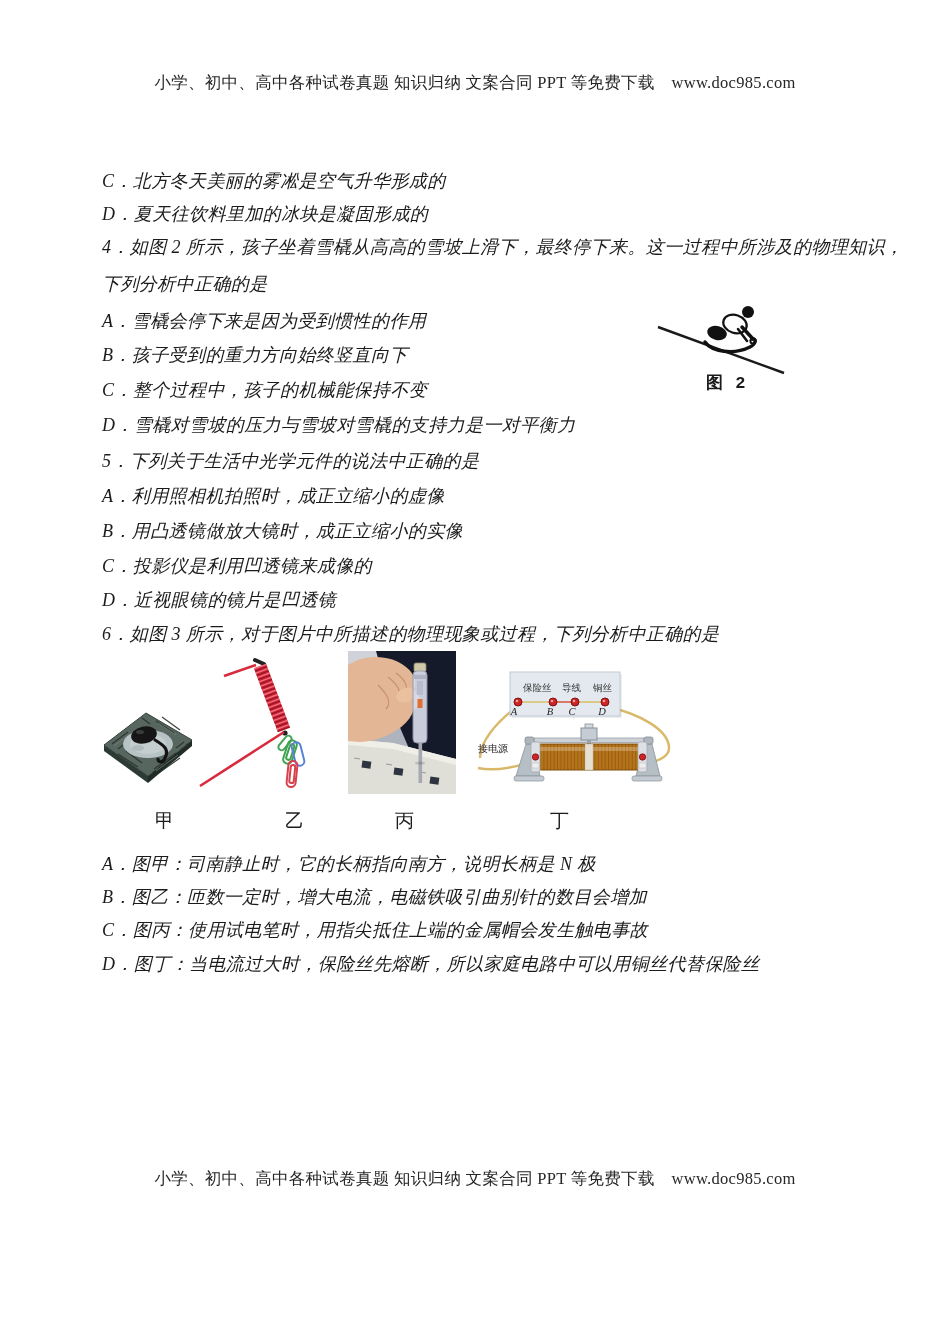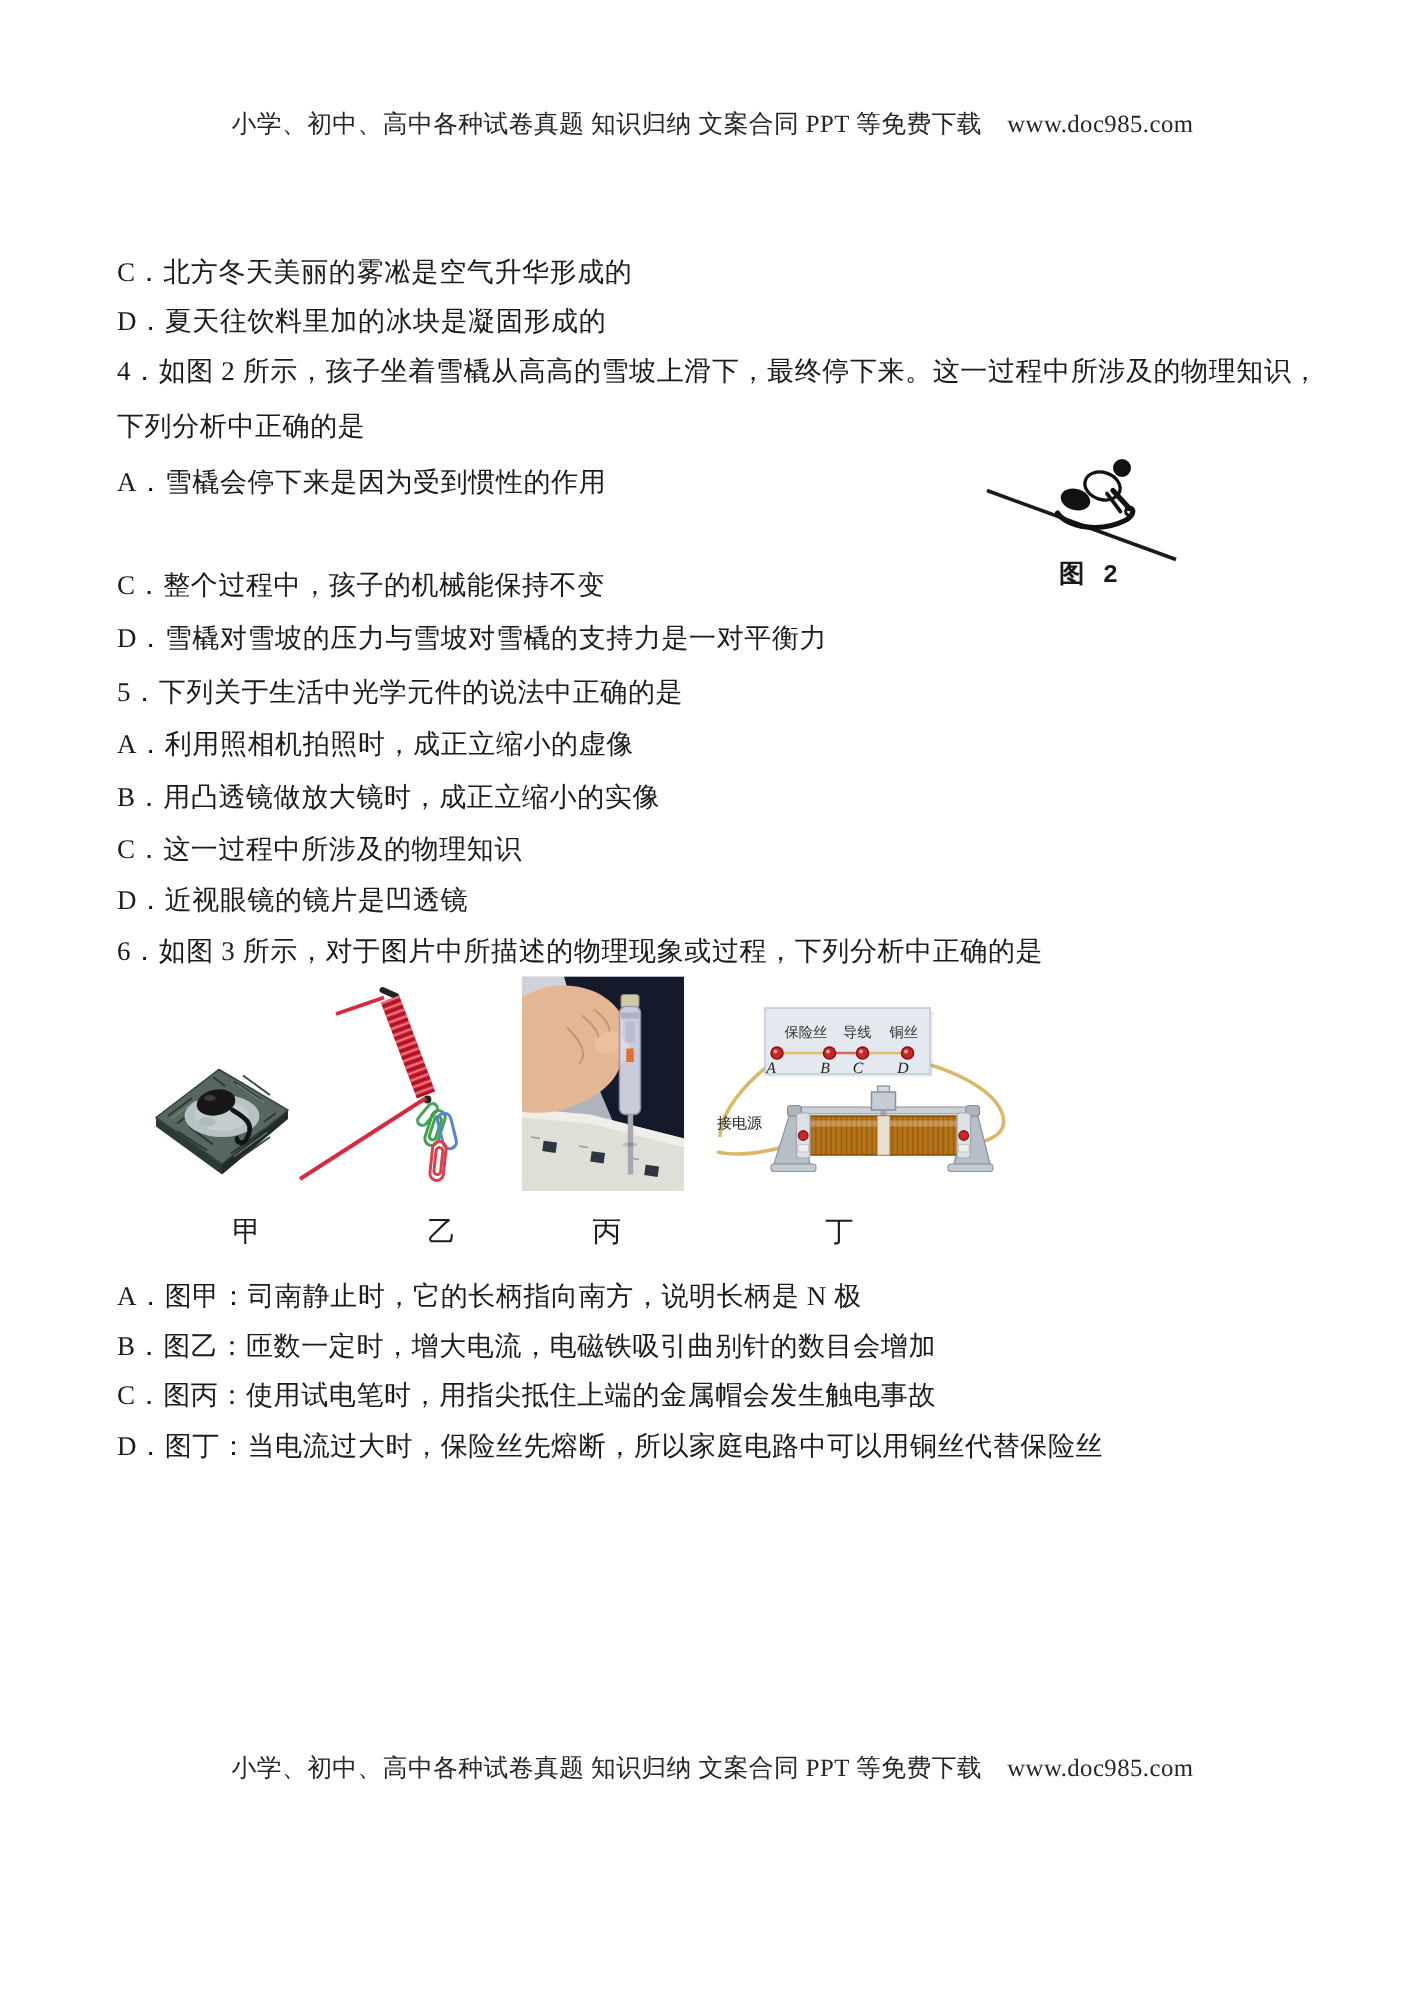--- a/index.html
+++ b/index.html
@@ -5,22 +5,22 @@
   html,body{margin:0;padding:0;background:#ffffff;}
   .page{
     position:relative;width:950px;height:1344px;background:#ffffff;overflow:hidden;
     font-family:"Liberation Serif","DejaVu Serif",serif;color:#1b1b1b;
   }
   .hf{
     position:absolute;left:0;width:950px;text-align:center;
     font-size:16.5px;color:#262626;letter-spacing:.3px;white-space:nowrap;
   }
   .tl{
-    position:absolute;left:78px;font-size:18px;line-height:24px;
-    white-space:nowrap;letter-spacing:.4px;color:#1b1b1b;
+    position:absolute;left:102px;font-size:18px;line-height:24px;
+    white-space:nowrap;letter-spacing:.4px;color:#1b1b1b;font-style:italic;
   }
   .cap{position:absolute;font-size:19px;color:#1b1b1b;}
   .figcap{
     font-family:Liberation Mono, monospace;
     font-weight:bold;font-size:17px;letter-spacing:1px;
   }
   .fig{position:absolute;text-align:right;}
   svg text{font-family:"Liberation Serif","DejaVu Serif",serif;}
 </style>
 </head>
@@ -29,20 +29,21 @@
 <div class="page">
 
   <div class="hf" style="top:72px">小学、初中、高中各种试卷真题 知识归纳 文案合同 PPT 等免费下载　www.doc985.com</div>
 
   <div class="tl" style="top:169px">C．北方冬天美丽的雾凇是空气升华形成的</div>
   <div class="tl" style="top:202px">D．夏天往饮料里加的冰块是凝固形成的</div>
 
   <div class="tl" style="top:235px">4．如图 2 所示，孩子坐着雪橇从高高的雪坡上滑下，最终停下来。这一过程中所涉及的物理知识，</div>
   <div class="tl" style="top:272px">下列分析中正确的是</div>
   <div class="tl" style="top:309px">A．雪橇会停下来是因为受到惯性的作用</div>
+  <div class="tl" style="top:343px">B．孩子受到的重力方向始终竖直向下</div>
   <div class="tl" style="top:378px">C．整个过程中，孩子的机械能保持不变</div>
   <div class="tl" style="top:413px">D．雪橇对雪坡的压力与雪坡对雪橇的支持力是一对平衡力</div>
 
   <div class="fig" style="left:650px;top:297px">
     <svg width="140" height="80" viewBox="0 0 140 80">
       <line x1="8" y1="30" x2="134" y2="76" stroke="#1a1a1a" stroke-width="2.4"></line>
       <g>
         <ellipse cx="67" cy="36" rx="10" ry="7" fill="#111" transform="rotate(15 67 36)"></ellipse>
         <ellipse cx="85" cy="27" rx="12" ry="9" fill="#fdfdfd" stroke="#111" stroke-width="2.2" transform="rotate(18 85 27)"></ellipse>
         <circle cx="98" cy="15" r="6" fill="#111"></circle>
@@ -51,21 +52,21 @@
         <path d="M 55,45 C 62,55 84,58 100,50 C 106,47 107,41 102,42" stroke="#111" stroke-width="3.4" fill="none" stroke-linecap="round"></path>
         <circle cx="103" cy="44" r="2.6" fill="none" stroke="#111" stroke-width="2"></circle>
       </g>
     </svg>
   </div>
   <div class="cap figcap" style="left:706px;top:371px">图 2</div>
 
   <div class="tl" style="top:449px">5．下列关于生活中光学元件的说法中正确的是</div>
   <div class="tl" style="top:484px">A．利用照相机拍照时，成正立缩小的虚像</div>
   <div class="tl" style="top:519px">B．用凸透镜做放大镜时，成正立缩小的实像</div>
-  <div class="tl" style="top:554px">C．这一过程中所涉及的物理知识</div>
+  <div class="tl" style="top:554px">C．投影仪是利用凹透镜来成像的</div>
   <div class="tl" style="top:588px">D．近视眼镜的镜片是凹透镜</div>
 
   <div class="tl" style="top:622px">6．如图 3 所示，对于图片中所描述的物理现象或过程，下列分析中正确的是</div>
 
   <div class="fig" style="left:98px;top:688px">
     <svg width="100" height="105" viewBox="0 0 100 105">
       <polygon points="6,57 50,88 50,95 6,63" fill="#2c3a35"></polygon>
       <polygon points="50,88 94,52 94,58 50,95" fill="#222c27"></polygon>
       <polygon points="6,57 48,25 94,52 50,88" fill="#57665f" stroke="#35423c" stroke-width="1"></polygon>
       <g stroke="#2a342e" stroke-width="1.3" opacity="0.9">

